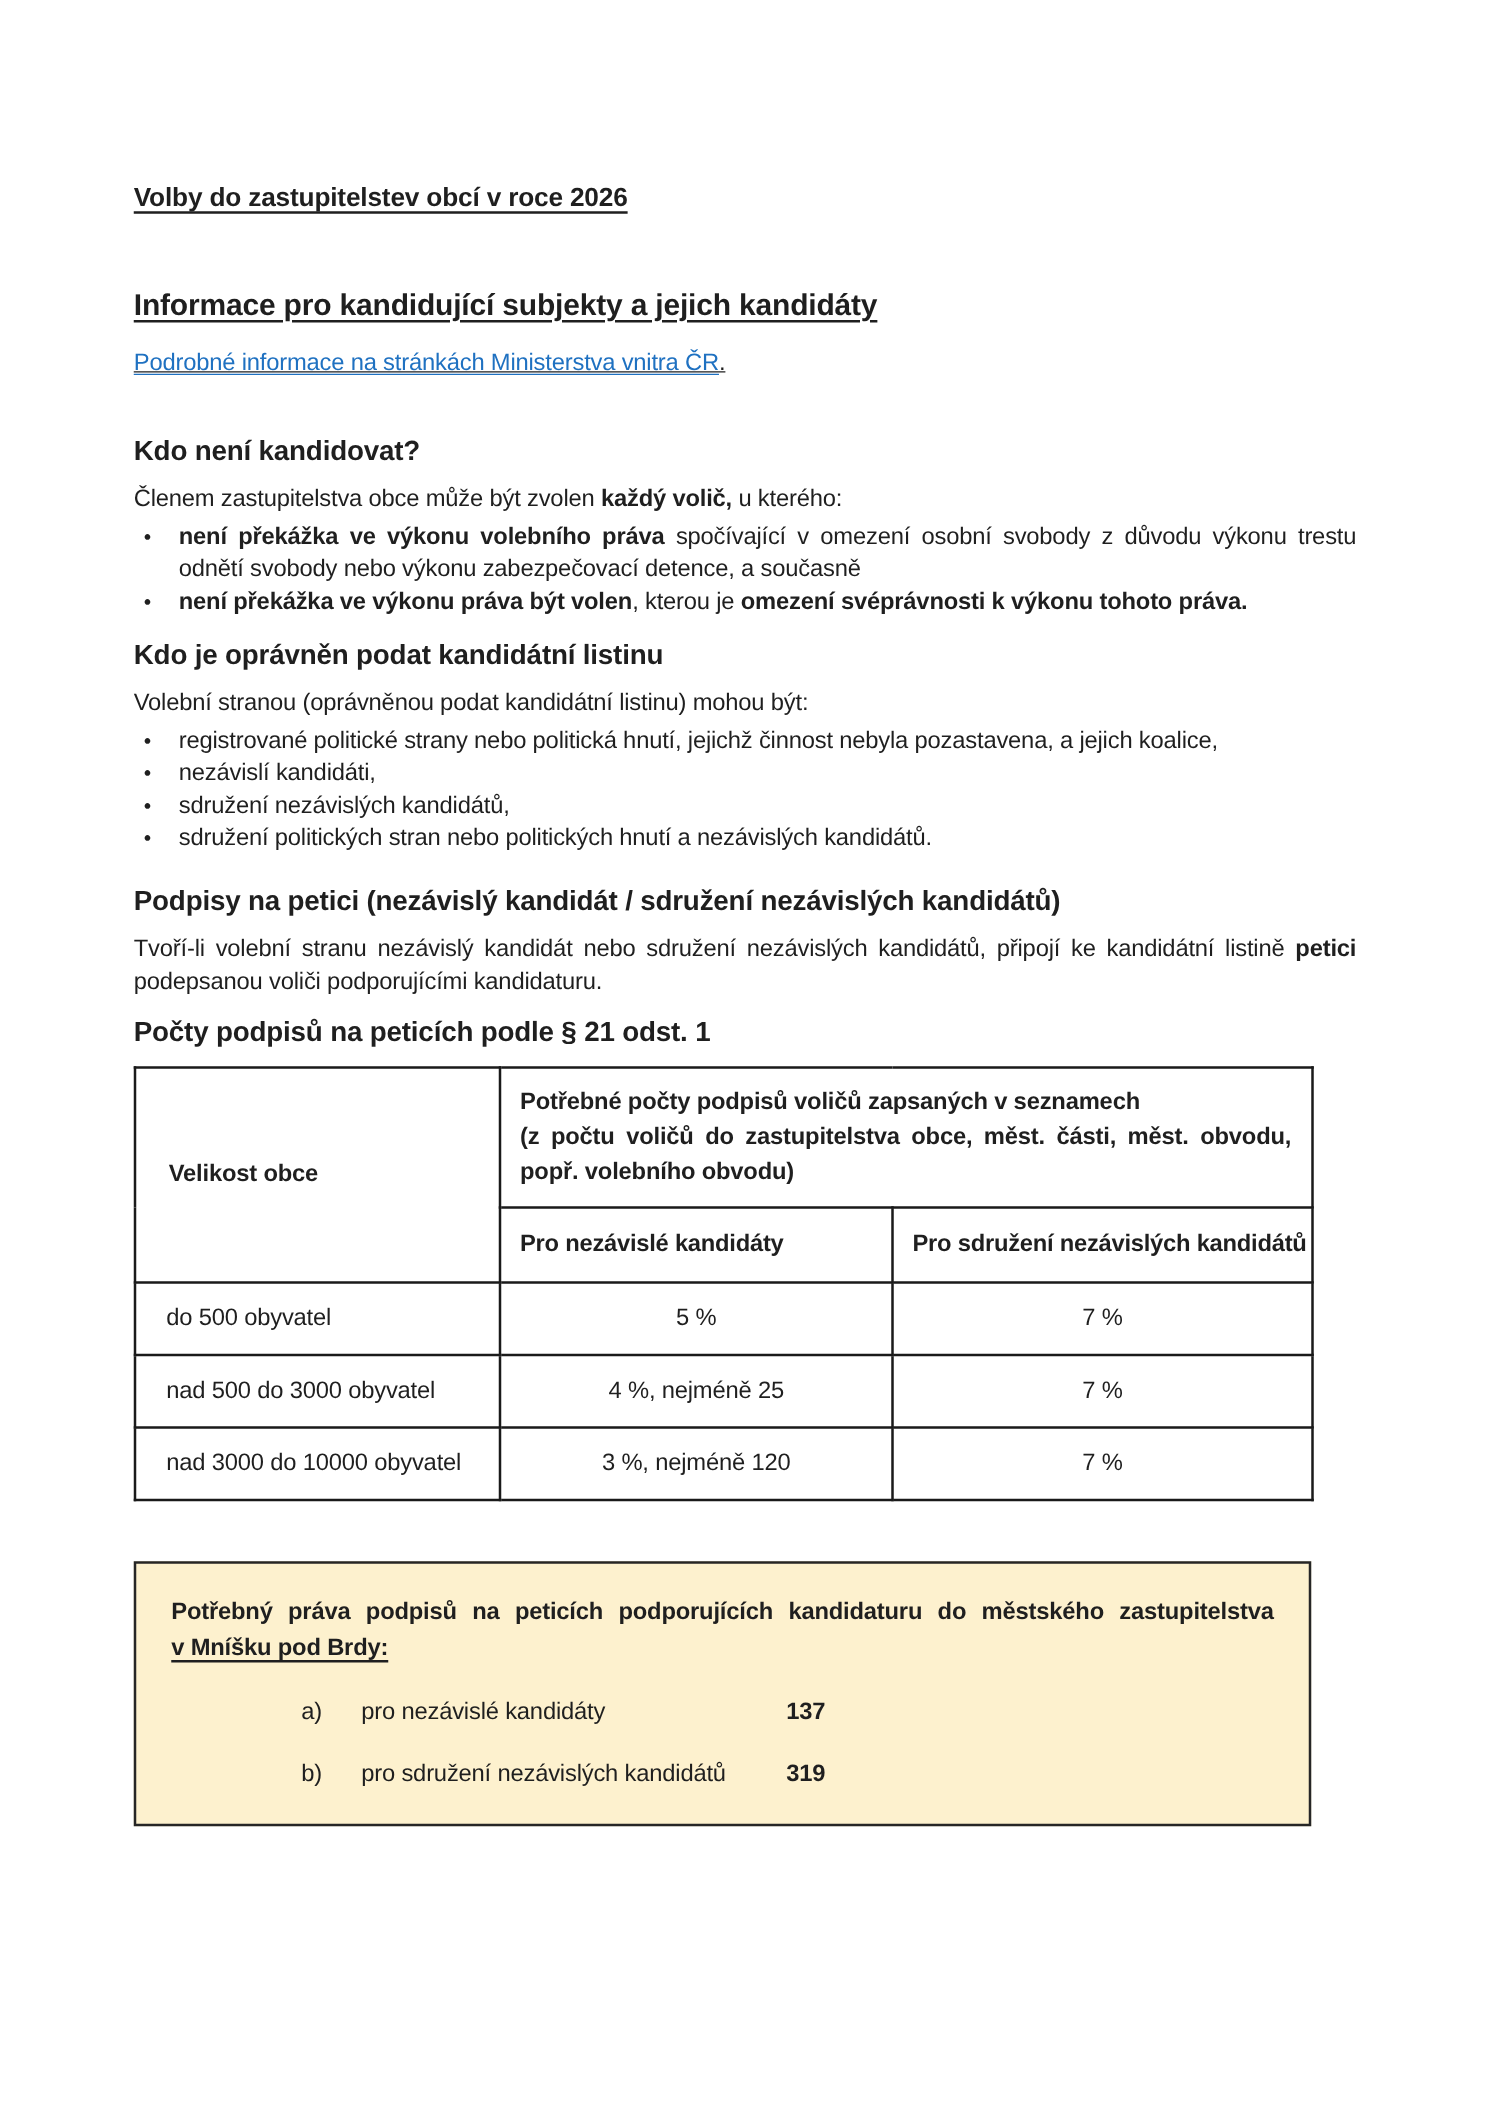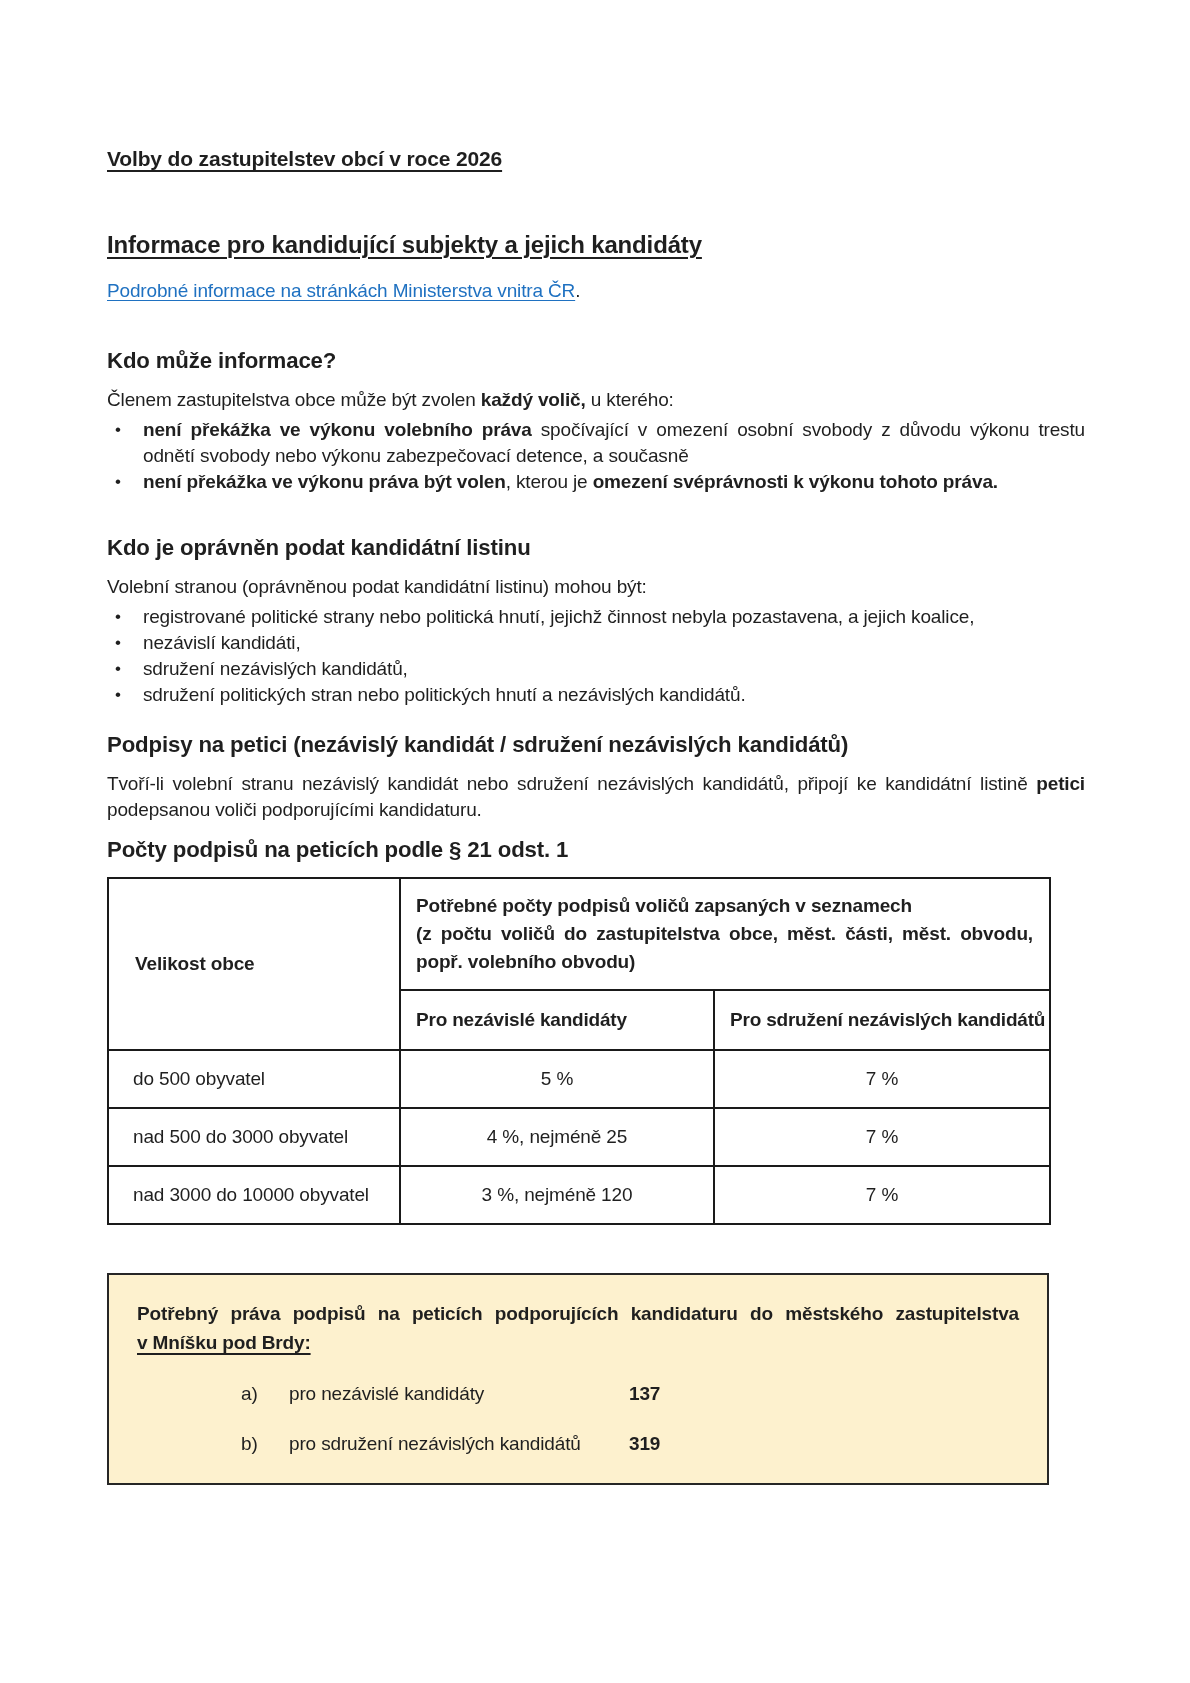--- a/index.html
+++ b/index.html
@@ -32,34 +32,34 @@
   }
   .sec-heading {
     font-size: 24px;
     font-weight: bold;
     line-height: 26px;
     text-decoration: underline;
     text-decoration-thickness: 2px;
     text-underline-offset: 4px;
     margin: 60px 0 0 0;
   }
-  .link-line { margin: 20px 0 0 0; }
+  .link-line { margin: 20px 0 0 0; text-decoration: underline; }
   .doc-link {
     color: var(--link-blue, #1f71c1);
     text-decoration: underline;
     text-underline-offset: 3px;
     cursor: pointer;
   }
   .h3 {
     font-weight: bold;
     margin: 0;
     line-height: 26px;
   }
   .mt44 { margin-top: 44px; }
-  .mt32 { margin-top: 40px; }
+  .mt32 { margin-top: 16px; }
   .mt24 { margin-top: 24px; }
   .mt14 { margin-top: 14px; }
   .para { margin: 13px 0 0 0; }
   .para.justify { text-align: justify; }
   .bold { font-weight: bold; margin-top: 16px; }
   .bullet-list { margin: 4px 0 0 0; }
   .bullet {
     display: flex;
     align-items: flex-start;
   }
@@ -149,21 +149,21 @@
 <body>
 
 <div class="page">
 
   <h1 class="doc-title">Volby do zastupitelstev obcí v roce 2026</h1>
 
   <h2 class="sec-heading">Informace pro kandidující subjekty a jejich kandidáty</h2>
 
   <p class="link-line"><a class="doc-link">Podrobné informace na stránkách Ministerstva vnitra ČR</a><span>.</span></p>
 
-  <h3 class="h3 mt44">Kdo může informace?</h3>
+  <h3 class="h3 mt44">Kdo není kandidovat?</h3>
 
   <p class="para"><span>Členem zastupitelstva obce může být zvolen </span><span class="bold">každý volič,</span><span> u kterého:</span></p>
 
   <div class="bullet-list">
     <div class="bullet">
       <span class="bullet-dot">•</span>
       <span class="bullet-text justify"><span class="bold">není překážka ve výkonu volebního práva</span><span> spočívající v omezení osobní svobody z důvodu výkonu trestu odnětí svobody nebo výkonu zabezpečovací detence, a současně</span></span>
     </div>
     <div class="bullet">
       <span class="bullet-dot">•</span>

